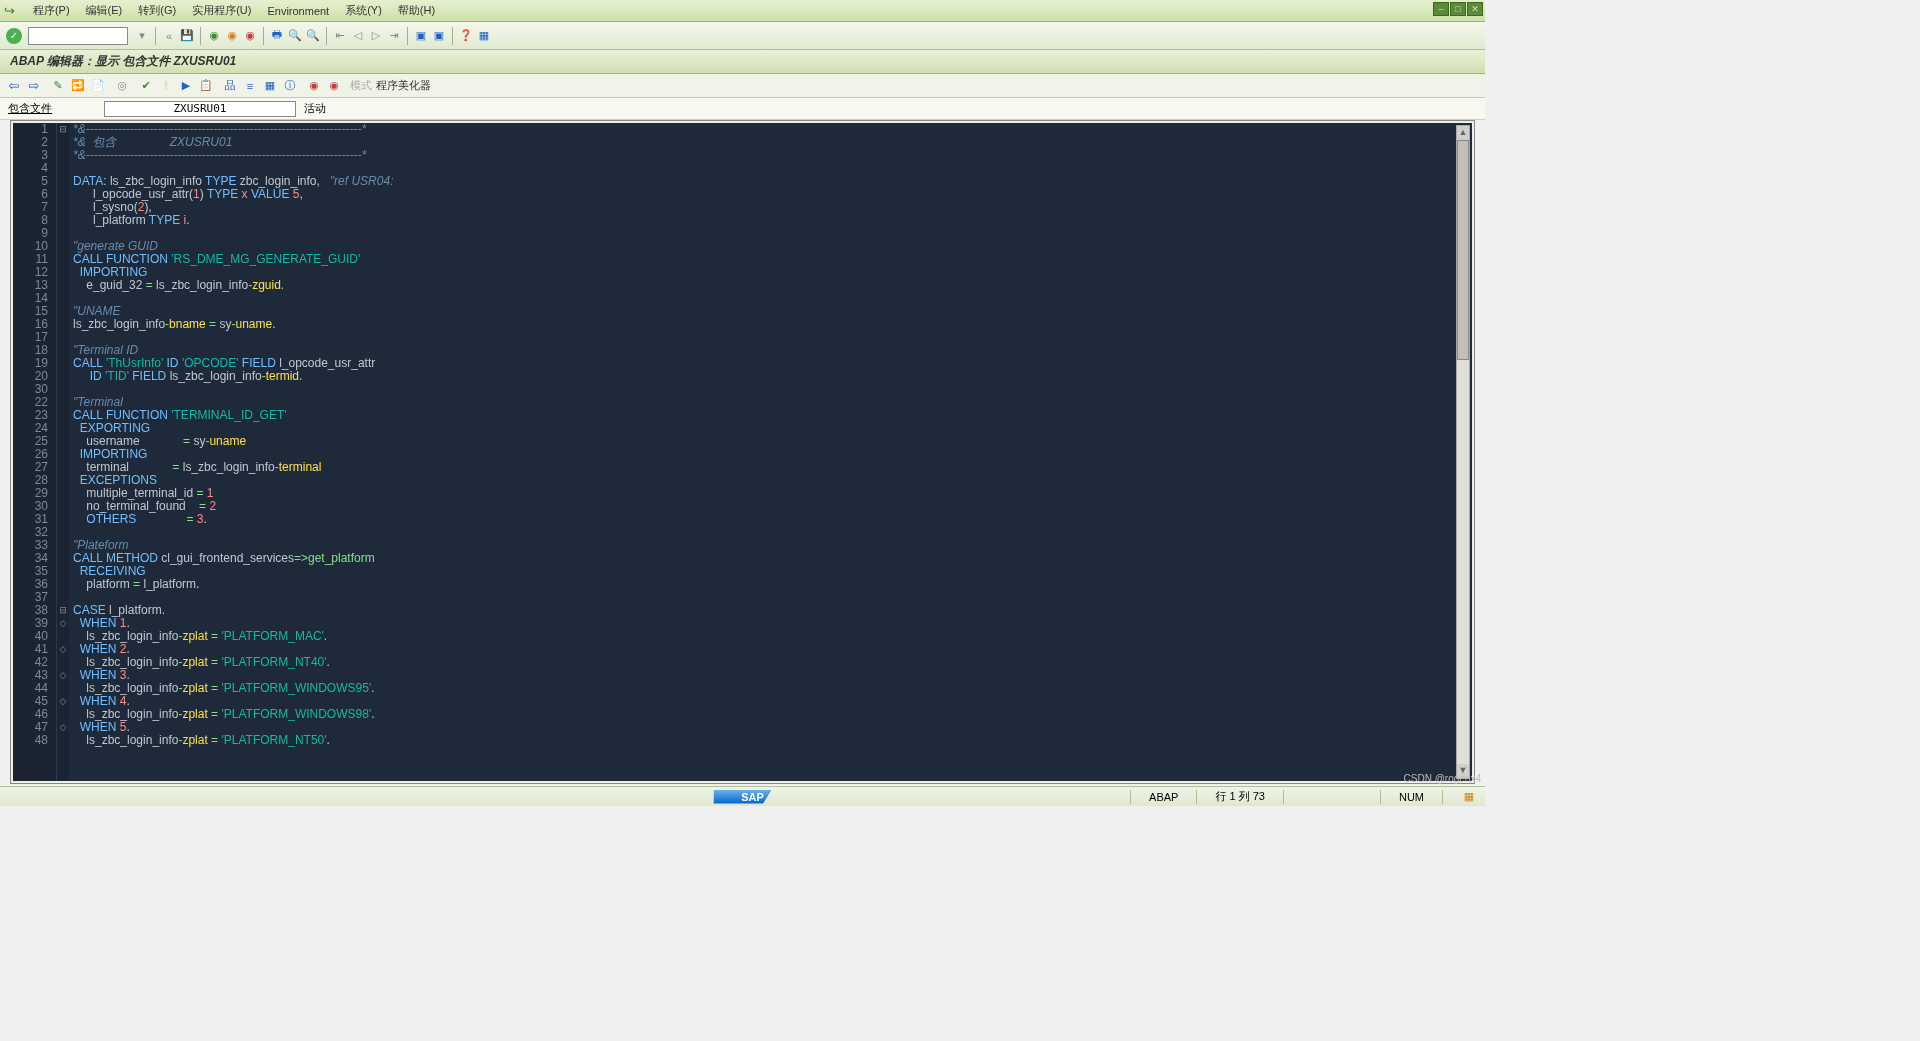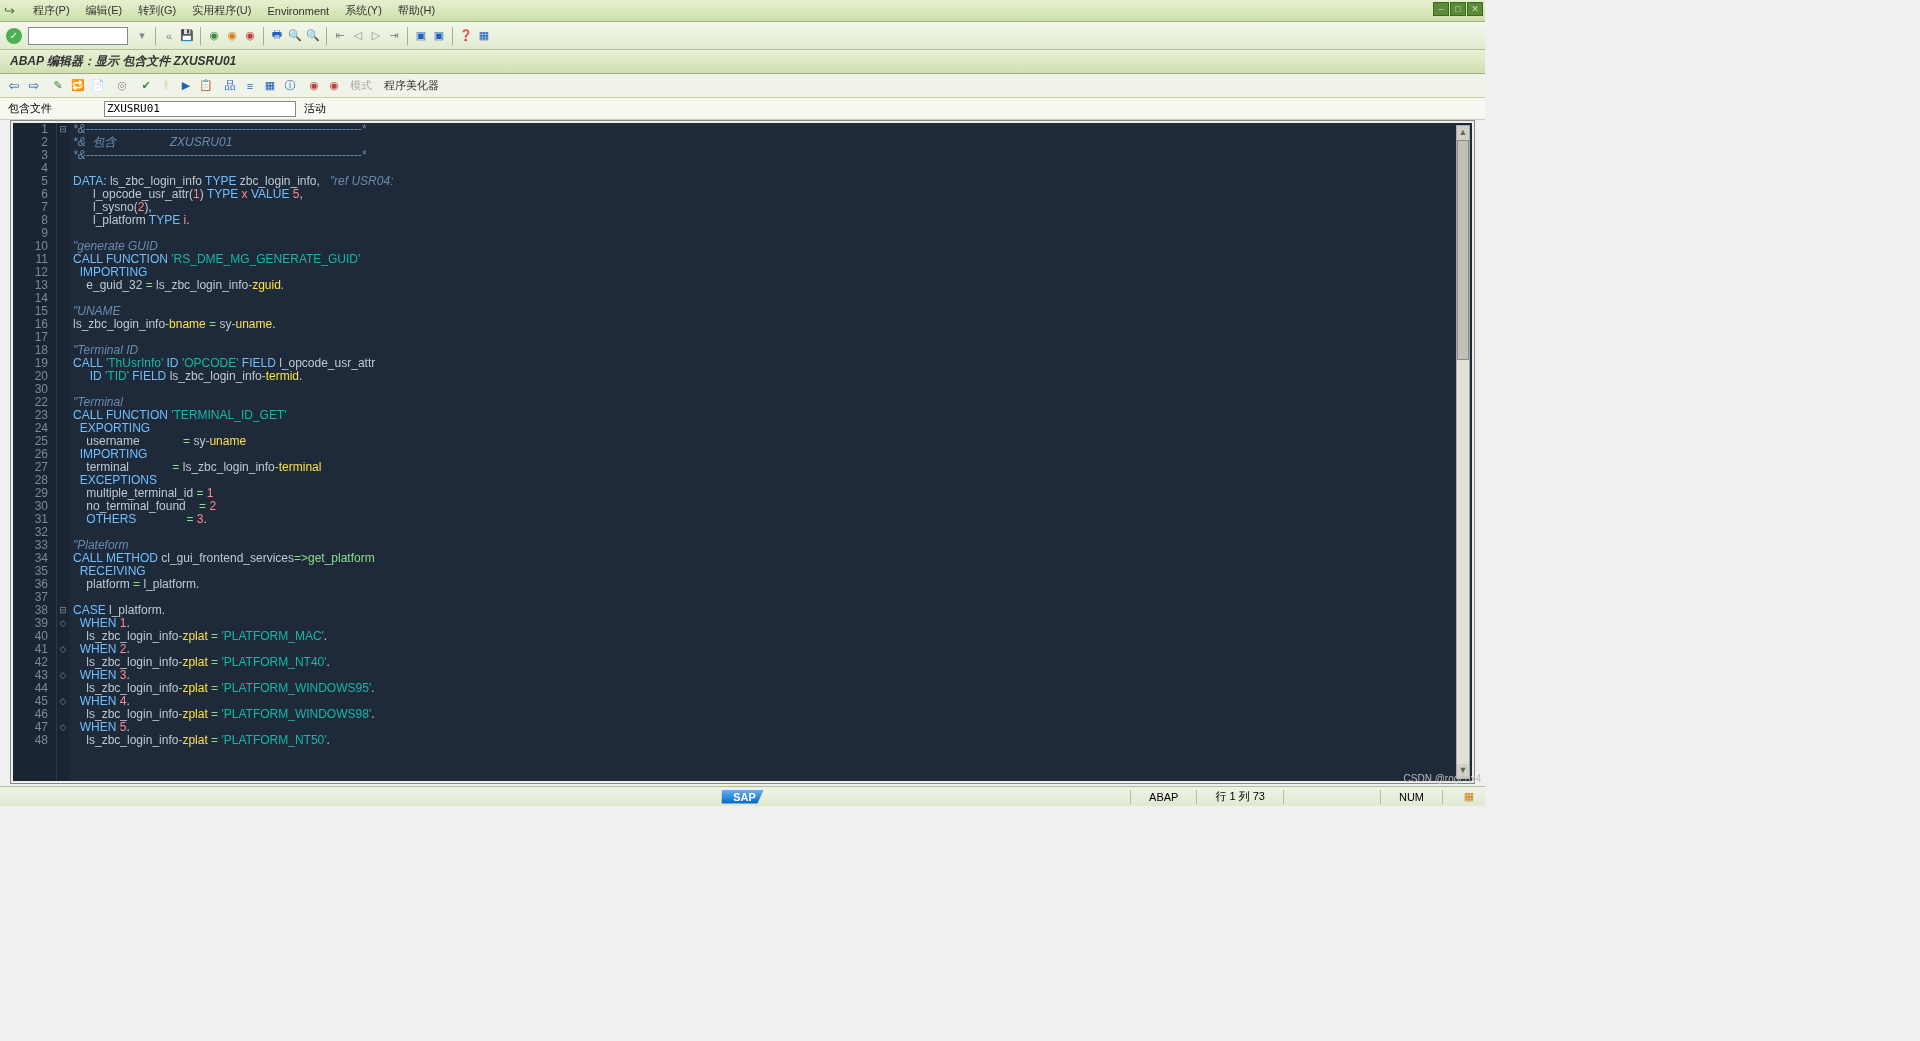--- a/index.html
+++ b/index.html
@@ -24,26 +24,26 @@
 
 
 .subtoolbar { height: 24px; background: #f0f4e8; border-bottom: 1px solid #c0d0a0; display: flex; align-items: center; padding: 0 6px; gap: 4px; }
 .nav-btn { font-size: 13px; }
 .blue { color: #2060c0; }
 .green { color: #3a8a3a; }
 .orange { color: #d08020; }
 .red { color: #c04040; }
 .gray { color: #888; }
 .mode-label { color: #aaa; margin-left: 0; }
-.beauty-label { color: #333; margin-left: 8px; }
+.beauty-label { color: #333; }
 
 
 .include-row { height: 22px; background: #f8f8f0; display: flex; align-items: center; padding: 0 8px; border-bottom: 1px solid #ccc; }
-.include-row .label { width: 96px; }
-.include-row input { width: 192px; height: 16px; border: 1px solid #888; font-family: monospace; font-size: 11px; padding: 0 2px; }
+.include-row .label { width: 96px; text-decoration: underline; }
+.include-row input { width: 192px; height: 16px; border: 1px solid #888; font-family: monospace; font-size: 11px; padding: 0 2px; text-align: center; }
 .include-row .status { margin-left: 8px; }
 
 
 .editor-wrap { position: absolute; top: 120px; left: 10px; right: 10px; bottom: 22px; border: 1px solid #888; background: #eef0e8; padding: 2px; }
 .editor { width: 100%; height: 100%; background: #1e2a3a; display: flex; font-family: "Courier New", monospace; font-size: 12px; line-height: 13px; overflow: hidden; position: relative; }
 .gutter { width: 44px; background: #1a2432; text-align: right; padding-right: 8px; color: #7a8a9a; border-right: 1px solid #2a3a4a; }
 .gutter div { height: 13px; }
 .fold-gutter { width: 12px; background: #1a2432; }
 .fold-gutter div { height: 13px; color: #7a8a9a; text-align: center; font-size: 9px; }
 .code { flex: 1; background: #1e2a3a; padding-left: 4px; white-space: pre; overflow: hidden; }
@@ -58,21 +58,21 @@
 .c-field { color: #fde047; }
 .c-plain { color: #c0c8d0; }
 .vscroll { position: absolute; right: 2px; top: 2px; bottom: 2px; width: 14px; background: #e0e0d8; border: 1px solid #aaa; }
 .vscroll .thumb { position: absolute; top: 14px; width: 100%; height: 220px; background: #c0c0b8; border: 1px solid #888; }
 .vscroll .arr { width: 100%; height: 14px; background: #d0d0c8; text-align: center; font-size: 9px; color: #666; position: absolute; }
 .vscroll .arr.top { top: 0; }
 .vscroll .arr.bot { bottom: 0; }
 
 
 .statusbar { position: absolute; bottom: 0; left: 0; right: 0; height: 20px; background: linear-gradient(#f0f4e8, #e0e8d0); border-top: 1px solid #b0c090; display: flex; align-items: center; font-size: 11px; }
-.statusbar .sap-logo { position: absolute; left: 50%; transform: translateX(-50%); font-weight: bold; color: #0066cc; background: linear-gradient(#6ab0e8, #0066cc); color: #fff; padding: 1px 8px 1px 12px; clip-path: polygon(0 0, 100% 0, 85% 100%, 0 100%); }
+.statusbar .sap-logo { position: absolute; left: 50%; transform: translateX(-50%); font-weight: bold; color: #0066cc; background: linear-gradient(#6ab0e8, #0066cc); color: #fff; padding: 1px 8px 1px 28px; clip-path: polygon(0 0, 100% 0, 85% 100%, 0 100%); }
 .statusbar .right-group { margin-left: auto; display: flex; align-items: center; gap: 18px; padding-right: 8px; }
 .statusbar .sep-v { width: 1px; height: 14px; background: #b0c090; }
 .watermark { position: absolute; right: 4px; bottom: 22px; color: #bbb; font-size: 10px; }
 </style>
 </head>
 <body>
 
 <div class="menubar">
   <span class="icon-share">↪</span>
   <span class="mitem">程序(P)</span>

